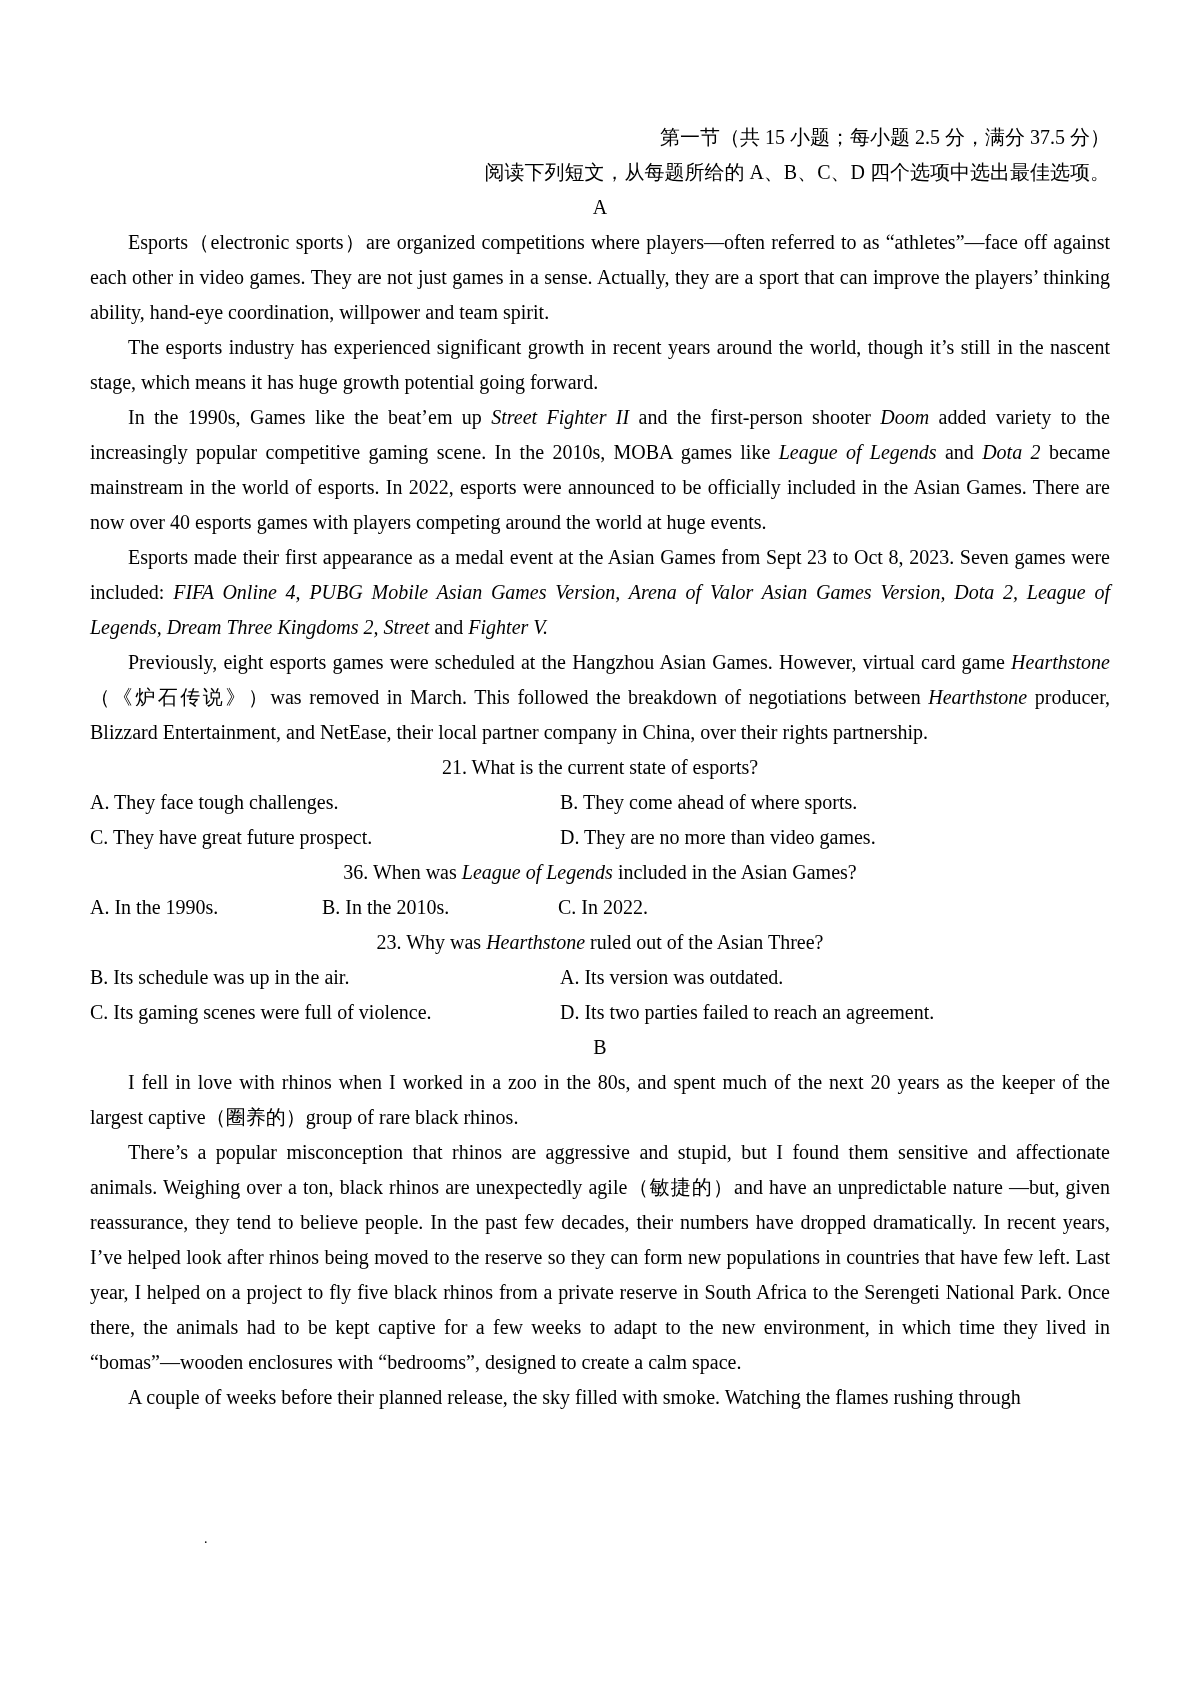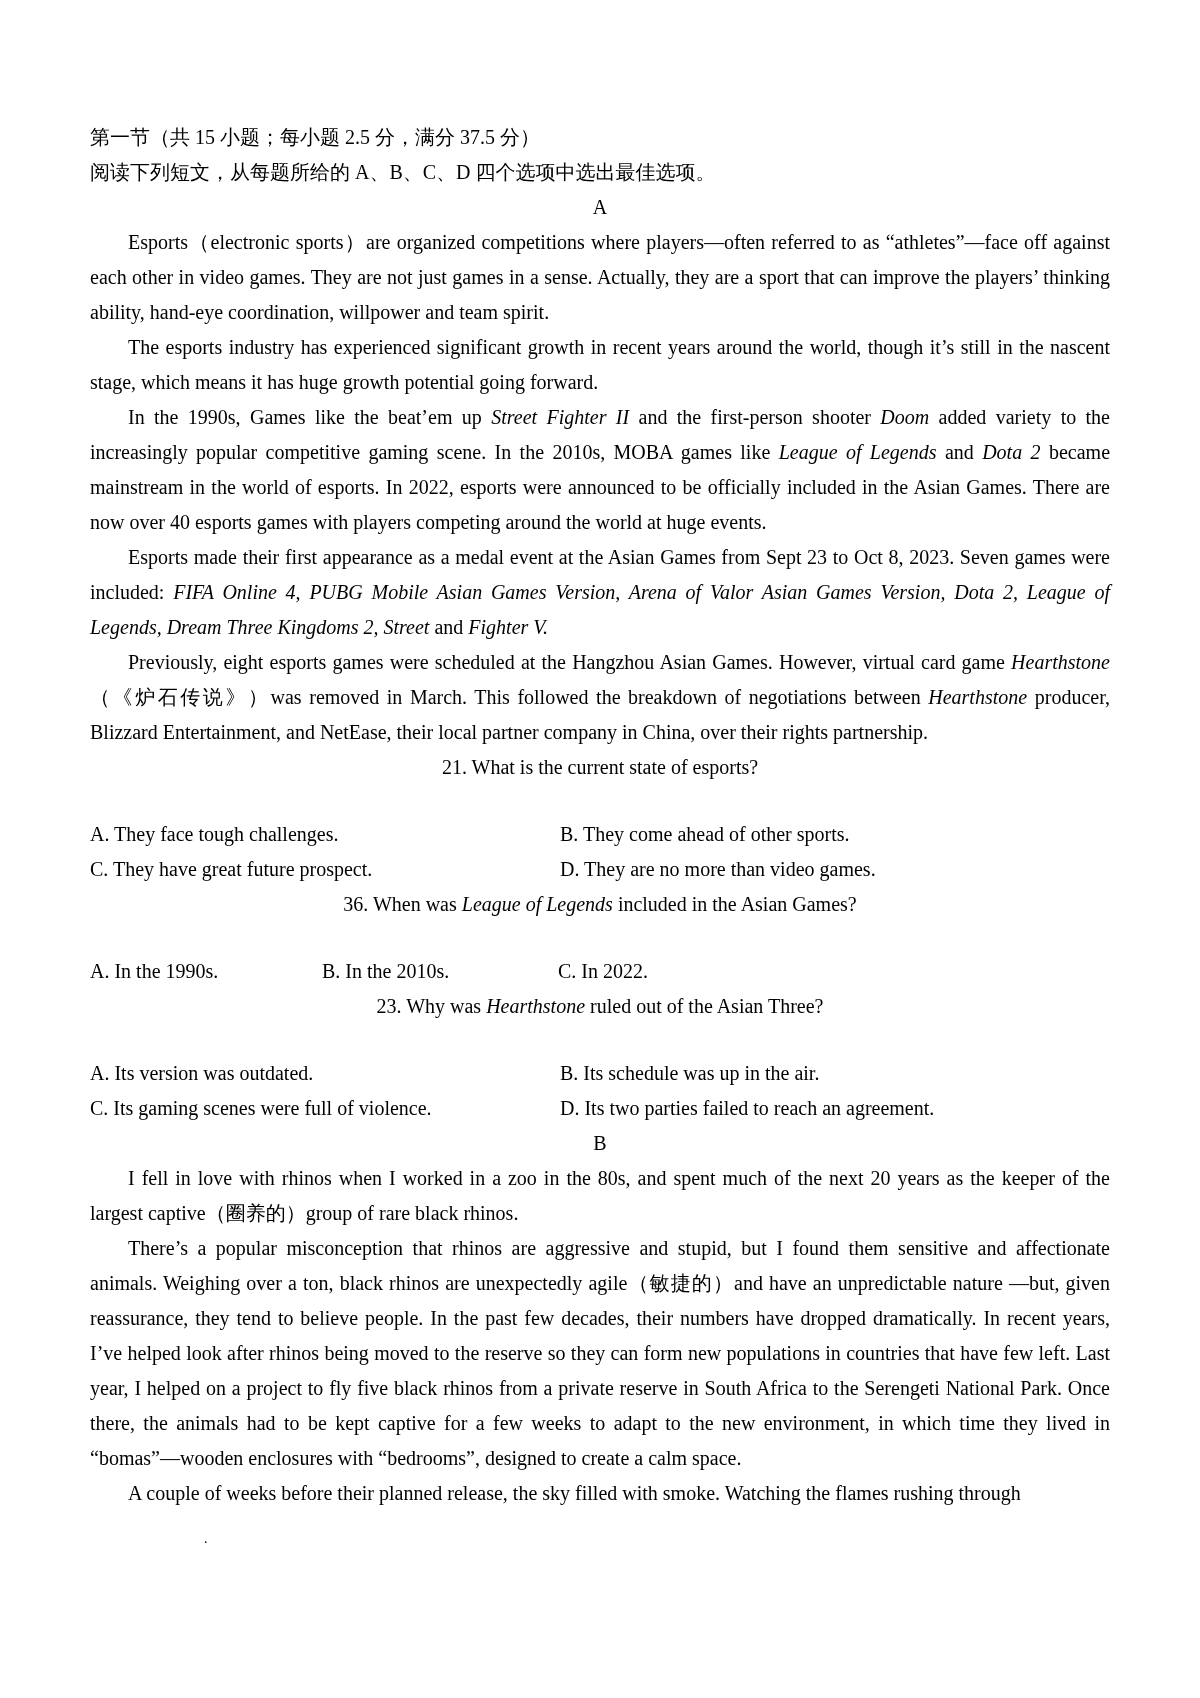--- a/index.html
+++ b/index.html
@@ -14,25 +14,25 @@
     font-size: 20px;
     line-height: 35px;
     overflow: hidden;
   }
   .content {
     position: absolute;
     left: 90px;
     top: 120px;
     width: 1020px;
   }
-  .line { text-align: left; }
+  .line { text-align: right; }
   .para { text-align: justify; text-indent: 38px; }
   .passage-label { text-align: center; }
   .stem { text-align: center; }
-  .options { display: grid; margin-top: 32px; }
+  .options { display: grid; }
   .options.cols-2 { grid-template-columns: 470px 1fr; }
   .options.cols-4 { grid-template-columns: 232px 236px 235px 1fr; }
   .option { display: block; }
   em { font-style: italic; }
   .stray {
     position: absolute;
     left: 204px;
     top: 1532px;
     font-size: 14px;
     line-height: 14px;
@@ -52,40 +52,40 @@
     <p class="para"><span>Esports（electronic sports）are organized competitions where players—often referred to as “athletes”—face off against each other in video games. They are not just games in a sense. Actually, they are a sport that can improve the players’ thinking ability, hand-eye coordination, willpower and team spirit.</span></p>
     <p class="para"><span>The esports industry has experienced significant growth in recent years around the world, though it’s still in the nascent stage, which means it has huge growth potential going forward.</span></p>
     <p class="para"><span>In the 1990s, Games like the beat’em up </span><em>Street Fighter II</em><span> and the first-person shooter </span><em>Doom</em><span> added variety to the increasingly popular competitive gaming scene. In the 2010s, MOBA games like </span><em>League of Legends</em><span> and </span><em>Dota 2</em><span> became mainstream in the world of esports. In 2022, esports were announced to be officially included in the Asian Games. There are now over 40 esports games with players competing around the world at huge events.</span></p>
     <p class="para"><span>Esports made their first appearance as a medal event at the Asian Games from Sept 23 to Oct 8, 2023. Seven games were included: </span><em>FIFA Online 4, PUBG Mobile Asian Games Version, Arena of Valor Asian Games Version, Dota 2, League of Legends, Dream Three Kingdoms 2, Street</em><span> and </span><em>Fighter V.</em></p>
     <p class="para"><span>Previously, eight esports games were scheduled at the Hangzhou Asian Games. However, virtual card game </span><em>Hearthstone</em><span>（《炉石传说》）was removed in March. This followed the breakdown of negotiations between </span><em>Hearthstone</em><span> producer, Blizzard Entertainment, and NetEase, their local partner company in China, over their rights partnership.</span></p>
 
     <div class="question">
       <p class="stem"><span>21. What is the current state of esports?</span></p>
       <div class="options cols-2">
         <span class="option">A. They face tough challenges.</span>
-        <span class="option">B. They come ahead of other sports.</span>
+        <span class="option">B. They come ahead of where sports.</span>
         <span class="option">C. They have great future prospect.</span>
         <span class="option">D. They are no more than video games.</span>
       </div>
     </div>
 
     <div class="question">
       <p class="stem"><span>36. When was </span><em>League of Legends</em><span> included in the Asian Games?</span></p>
       <div class="options cols-4">
         <span class="option">A. In the 1990s.</span>
         <span class="option">B. In the 2010s.</span>
         <span class="option">C. In 2022.</span>
       </div>
     </div>
 
     <div class="question">
       <p class="stem"><span>23. Why was </span><em>Hearthstone</em><span> ruled out of the Asian Three?</span></p>
       <div class="options cols-2">
+        <span class="option">B. Its schedule was up in the air.</span>
         <span class="option">A. Its version was outdated.</span>
-        <span class="option">B. Its schedule was up in the air.</span>
         <span class="option">C. Its gaming scenes were full of violence.</span>
         <span class="option">D. Its two parties failed to reach an agreement.</span>
       </div>
     </div>
 
     <p class="passage-label">B</p>
 
     <p class="para"><span>I fell in love with rhinos when I worked in a zoo in the 80s, and spent much of the next 20 years as the keeper of the largest captive（圈养的）group of rare black rhinos.</span></p>
     <p class="para"><span>There’s a popular misconception that rhinos are aggressive and stupid, but I found them sensitive and affectionate animals. Weighing over a ton, black rhinos are unexpectedly agile（敏捷的）and have an unpredictable nature —but, given reassurance, they tend to believe people. In the past few decades, their numbers have dropped dramatically. In recent years, I’ve helped look after rhinos being moved to the reserve so they can form new populations in countries that have few left. Last year, I helped on a project to fly five black rhinos from a private reserve in South Africa to the Serengeti National Park. Once there, the animals had to be kept captive for a few weeks to adapt to the new environment, in which time they lived in “bomas”—wooden enclosures with “bedrooms”, designed to create a calm space.</span></p>
     <p class="para"><span>A couple of weeks before their planned release, the sky filled with smoke. Watching the flames rushing through</span></p>

